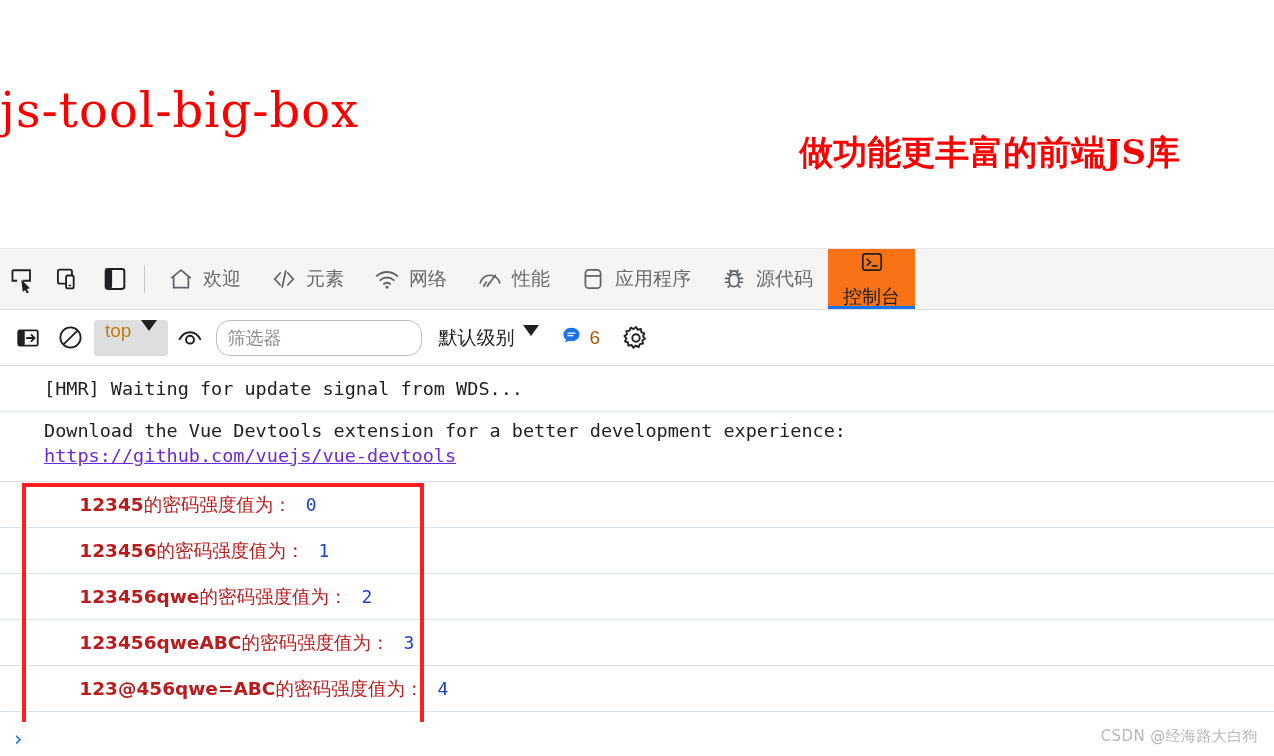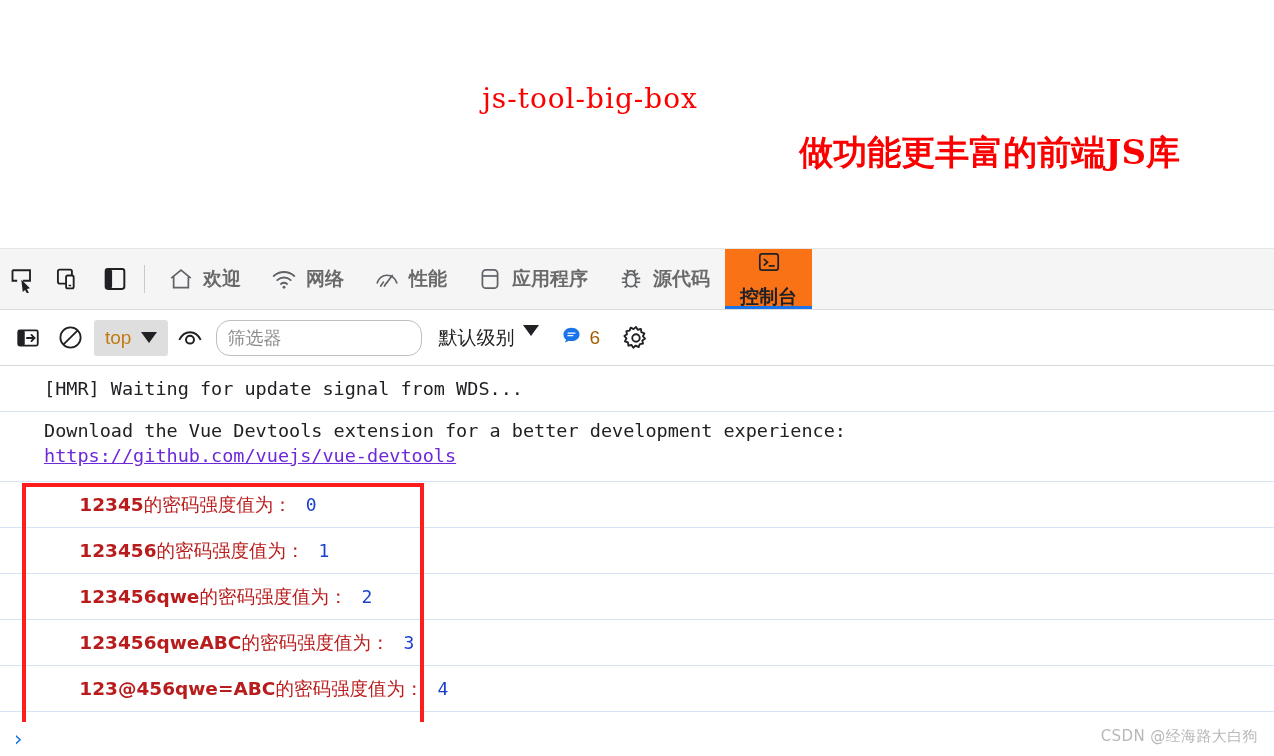--- a/index.html
+++ b/index.html
@@ -20,24 +20,24 @@
     position: absolute;
     left: 0; top: 0;
     width: 1274px;
     height: 248px;
     background: #ffffff;
   }
   .wm-line1 {
     position: absolute;
     left: 0; top: 82px;
     width: 1180px;
-    text-align: center;
+    text-align: left;
     color: #fc0000;
     font-family: "DejaVu Serif", "Liberation Serif", serif;
-    font-size: 28px;
+    font-size: 48px;
     letter-spacing: 1px;
     white-space: nowrap;
   }
   .wm-line2 {
     position: absolute;
     left: 0; top: 130px;
     width: 1180px;
     text-align: right;
     color: #fc0000;
     font-family: "DejaVu Serif", "Liberation Serif", serif;
@@ -52,21 +52,20 @@
     left: 0; top: 248px;
     width: 1274px;
     height: 62px;
     background: #f5f5f5;
     border-top: 1px solid #e6e6e6;
     border-bottom: 1px solid #dcdcdc;
     display: flex;
     align-items: center;
     box-sizing: border-box;
     overflow: hidden;
-    font-weight: bold;
   }
   .tb-icon-btn {
     width: 46px;
     height: 46px;
     display: flex;
     align-items: center;
     justify-content: center;
     flex: 0 0 auto;
     color: #202124;
   }
@@ -122,21 +121,20 @@
     gap: 2px;
   }
   .fb-btn {
     width: 40px; height: 40px;
     display: flex; align-items: center; justify-content: center;
     flex: 0 0 auto;
     color: #202124;
   }
   .ctx-select {
     display: flex;
-    align-items: center;
     gap: 10px;
     height: 36px;
     padding: 0 11px;
     background: #dedede;
     border-radius: 3px;
     flex: 0 0 auto;
     margin-left: 2px;
   }
   .ctx-select .ctx-val {
     font-size: 19px;
@@ -315,20 +313,30 @@
   <div class="tab">
     <span class="tab-ico">
       <svg width="26" height="26" viewBox="0 0 24 24" fill="none" stroke="currentColor" stroke-width="1.6">
         <path d="M3 11.2L12 3.8l9 7.4"></path>
           <path d="M5.2 10v10h13.6V10"></path>
       </svg>
     </span>
     <span class="tab-label">欢迎</span>
   </div>
 
+  <div class="tab">
+    <span class="tab-ico">
+      <svg width="26" height="26" viewBox="0 0 24 24" fill="none" stroke="currentColor" stroke-width="1.6" stroke-linecap="round">
+        <path d="M8.5 6.5L3.5 12l5 5.5"></path>
+          <path d="M15.5 6.5l5 5.5-5 5.5"></path>
+          <path d="M13.6 4.6l-3.2 14.8"></path>
+      </svg>
+    </span>
+    <span class="tab-label">元素</span>
+  </div>
 
   <div class="tab">
     <span class="tab-ico">
       <svg width="26" height="26" viewBox="0 0 24 24" fill="none" stroke="currentColor" stroke-width="1.7" stroke-linecap="round">
         <path d="M2.5 9.2C5.2 6.8 8.5 5.5 12 5.5s6.8 1.3 9.5 3.7"></path>
         <path d="M5.8 13C7.5 11.5 9.7 10.6 12 10.6s4.5.9 6.2 2.4"></path>
         <path d="M9.2 16.6c.8-.7 1.8-1.1 2.8-1.1s2 .4 2.8 1.1"></path>
         <circle cx="12" cy="19.6" r="1.3" fill="currentColor" stroke="none"></circle>
       </svg>
     </span>

